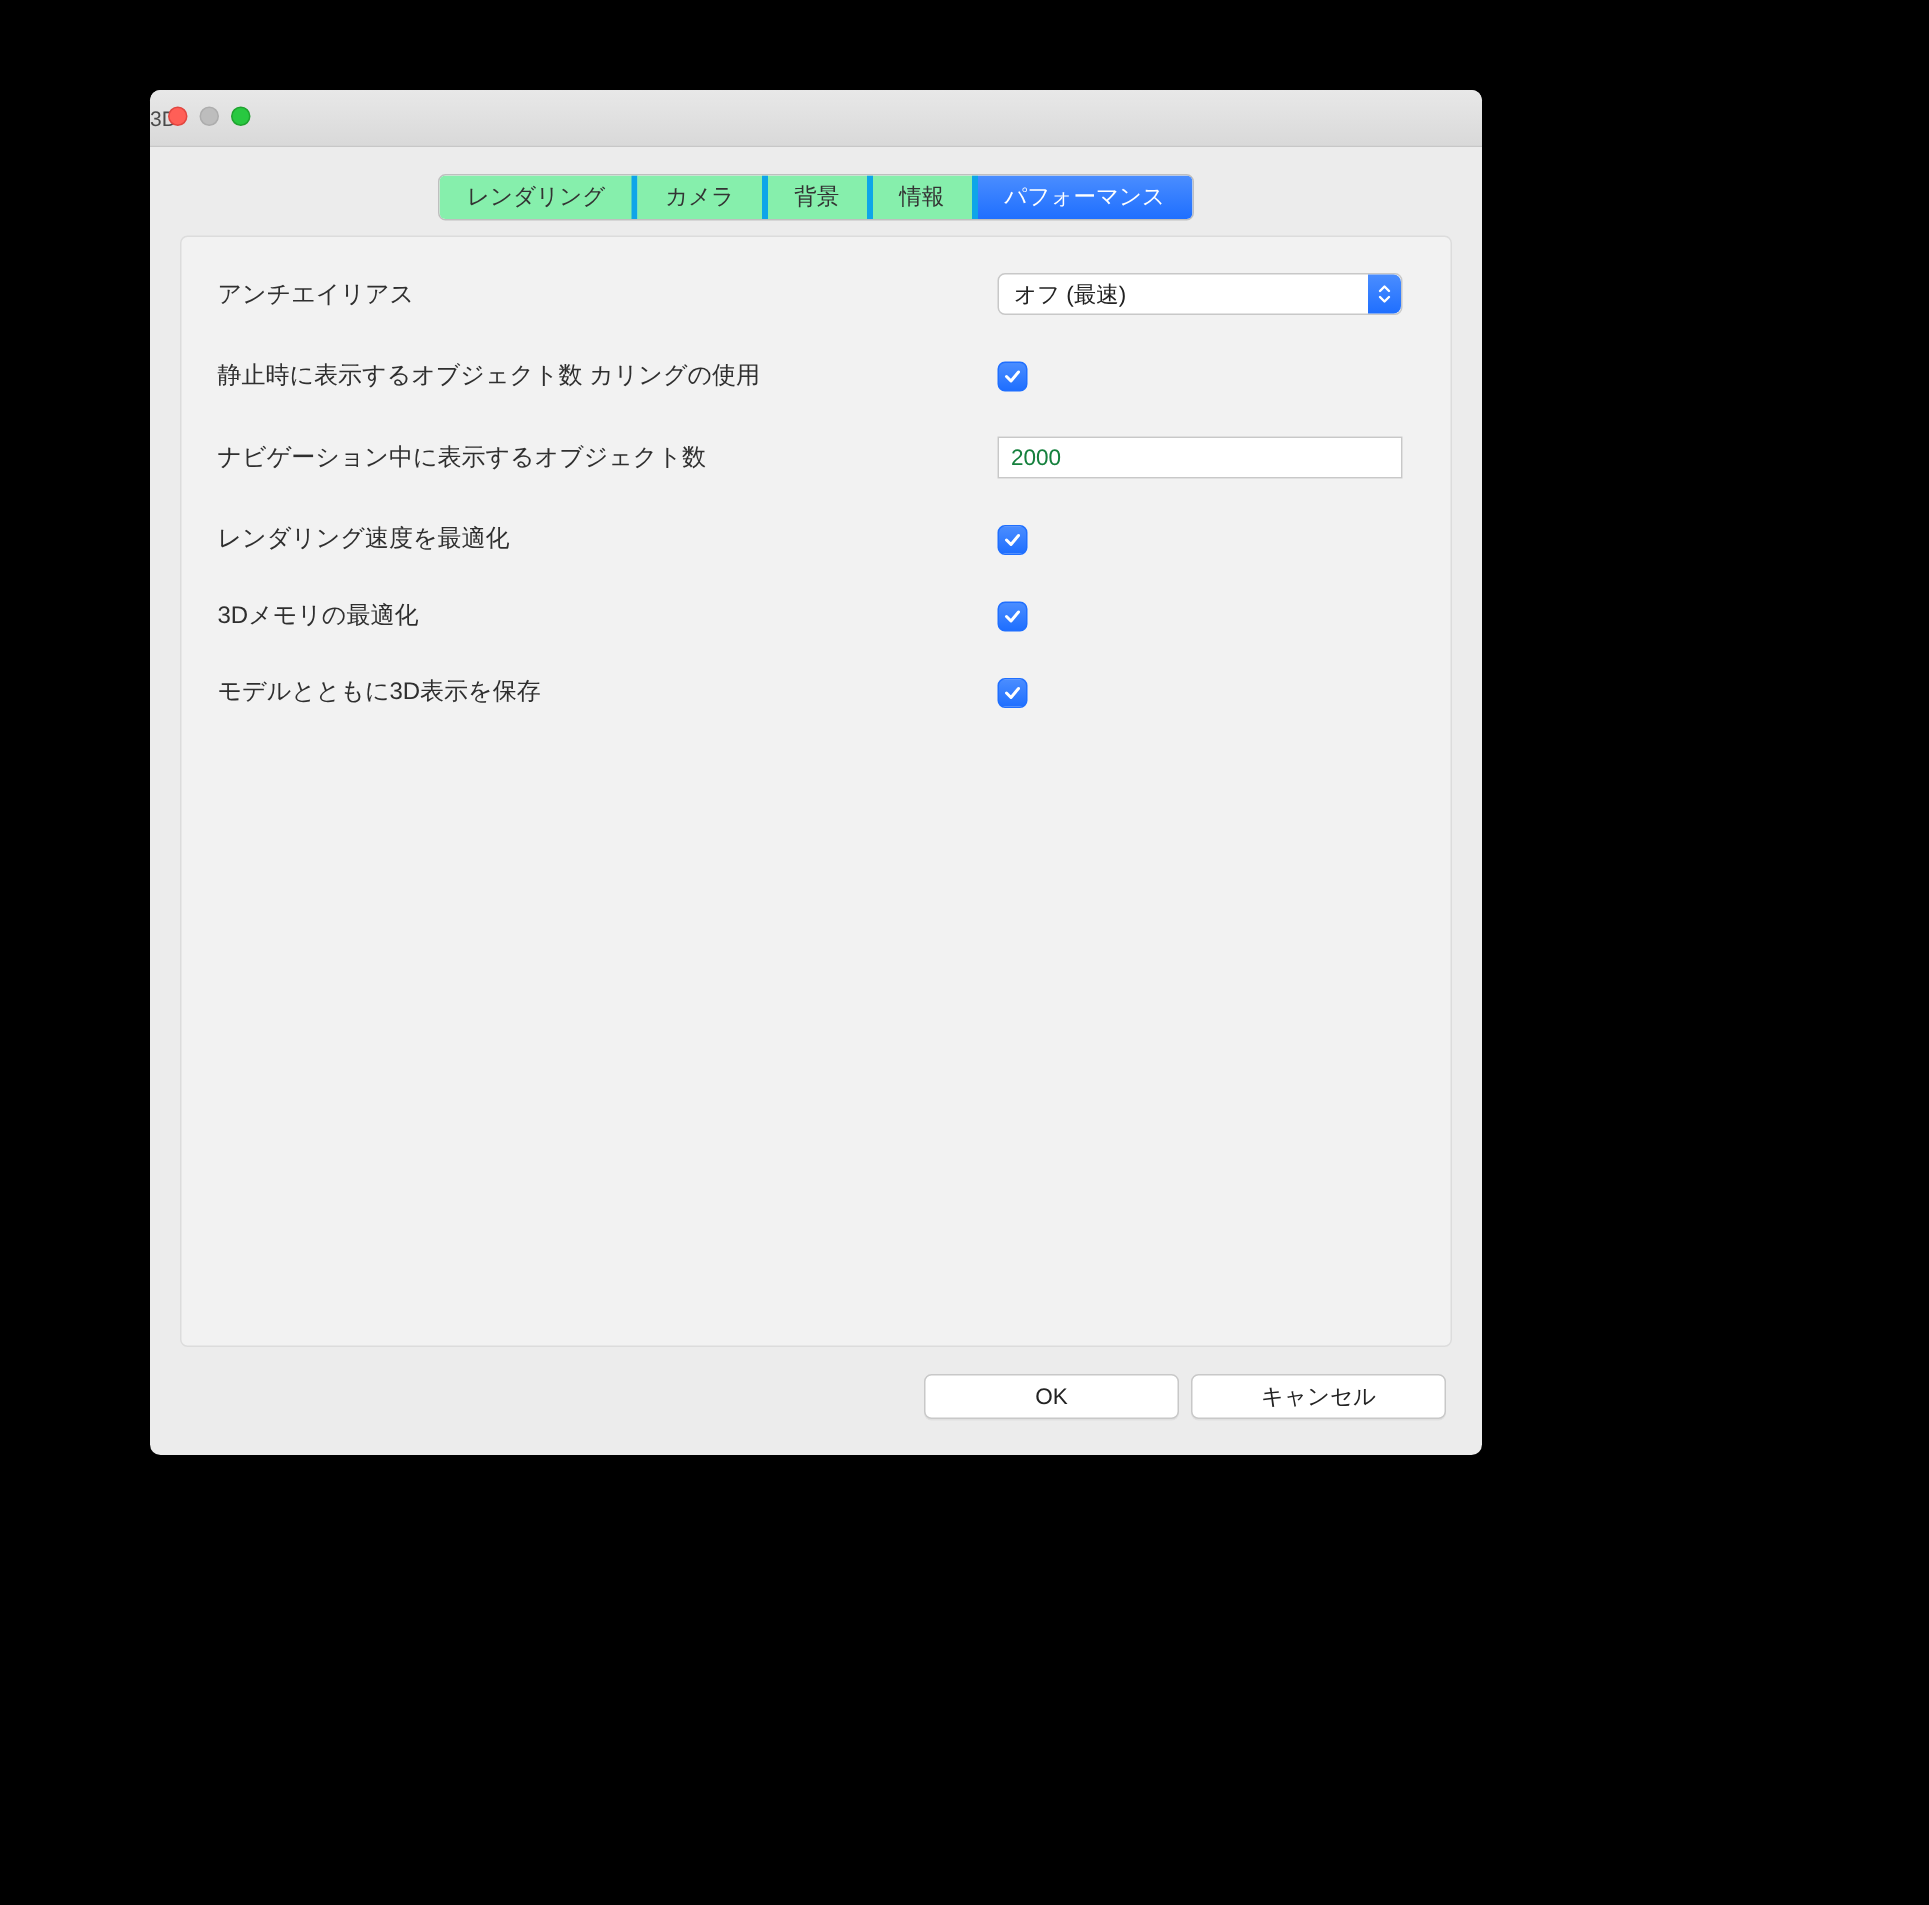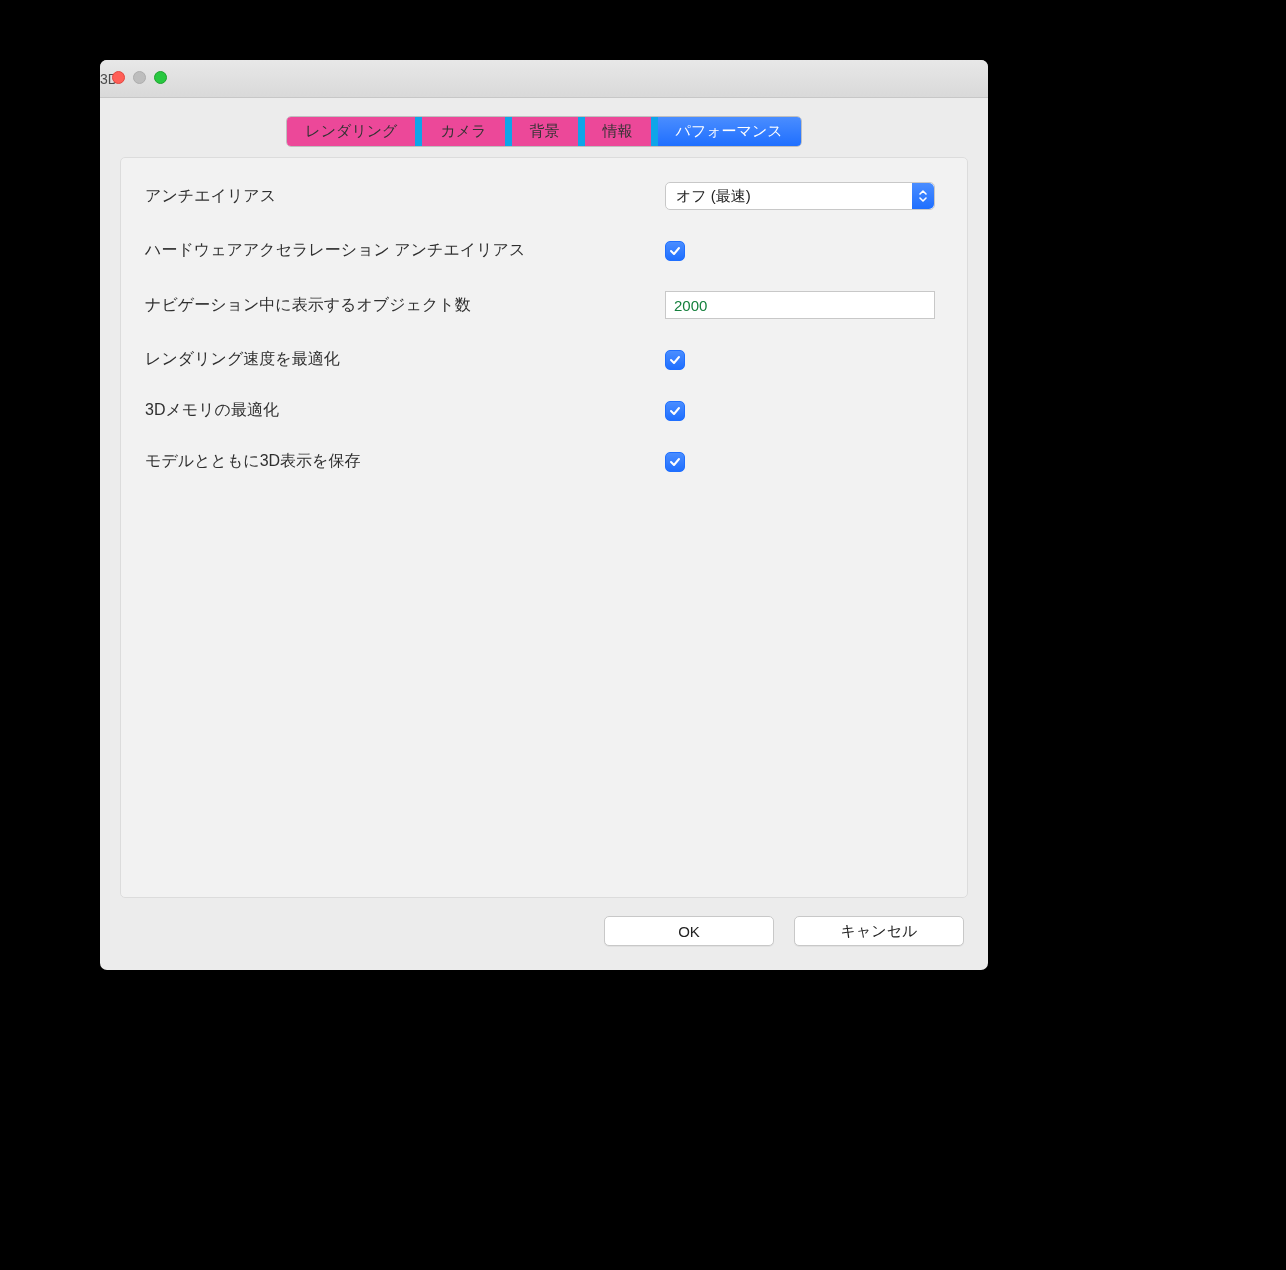--- a/index.html
+++ b/index.html
@@ -63,22 +63,22 @@
     display: flex;
     border: 1px solid #bfbfbf;
     border-radius: 5px;
     overflow: hidden;
     background: #fff;
   }
   .tab {
     padding: 5px 18px;
     font-size: 15px;
     color: #333;
-    background: #ec4899;
-    border-right: 7px solid #0ea5e9;
+    background: #86efac;
+    border-right: 4px solid #0ea5e9;
     cursor: default;
   }
   .tab:last-child { border-right: none; }
   .tab.selected {
     background: #2f7bff;
     background: linear-gradient(#4a8dff, #1f6fff);
     color: #fff;
   }
   .panel {
     margin: 10px 20px 0 20px;
@@ -158,21 +158,21 @@
     font-size: 15px;
     color: #15803d;
     border-radius: 0;
     display: flex;
     align-items: center;
   }
   .footer {
     padding: 18px 24px 24px 24px;
     display: flex;
     justify-content: flex-end;
-    gap: 20px;
+    gap: 8px;
   }
   .button {
     min-width: 170px;
     height: 30px;
     background: #fff;
     border: 1px solid #c8c8c8;
     border-radius: 5px;
     font-size: 15px;
     color: #222;
     display: flex;
@@ -216,21 +216,21 @@
               <path d="M2 5 L5 2 L8 5" stroke="#fff" stroke-width="1.6" fill="none" stroke-linecap="round" stroke-linejoin="round"></path>
               <path d="M2 9 L5 12 L8 9" stroke="#fff" stroke-width="1.6" fill="none" stroke-linecap="round" stroke-linejoin="round"></path>
             </svg>
           </div>
         </div>
       </div>
     </div>
 
 
     <div class="row">
-      <div class="label">ハードウェアアクセラレーション アンチエイリアス</div>
+      <div class="label">静止時に表示するオブジェクト数 カリングの使用</div>
       <div class="control">
         <div class="checkbox checked">
           <svg width="12" height="12" viewBox="0 0 12 12">
               <path d="M2 6 L5 9 L10 3" stroke="#fff" stroke-width="2" fill="none" stroke-linecap="round" stroke-linejoin="round"></path>
             </svg>
         </div>
       </div>
     </div>
 
     <div class="row">

